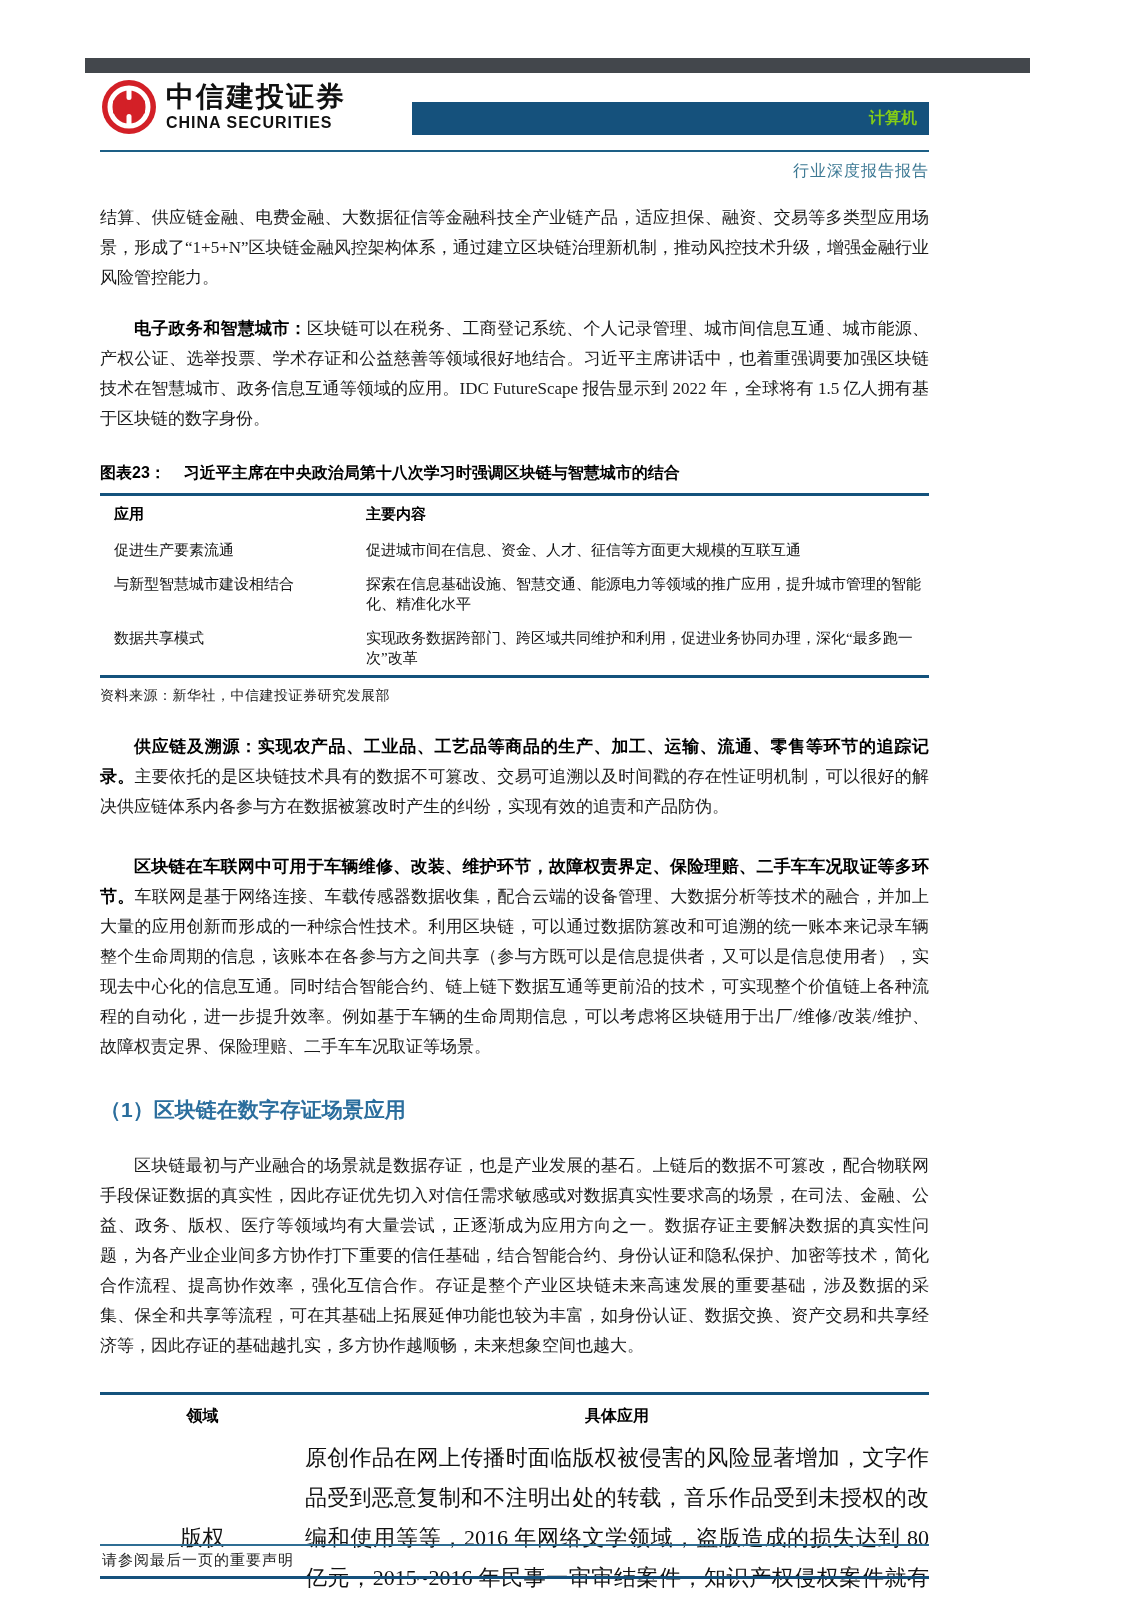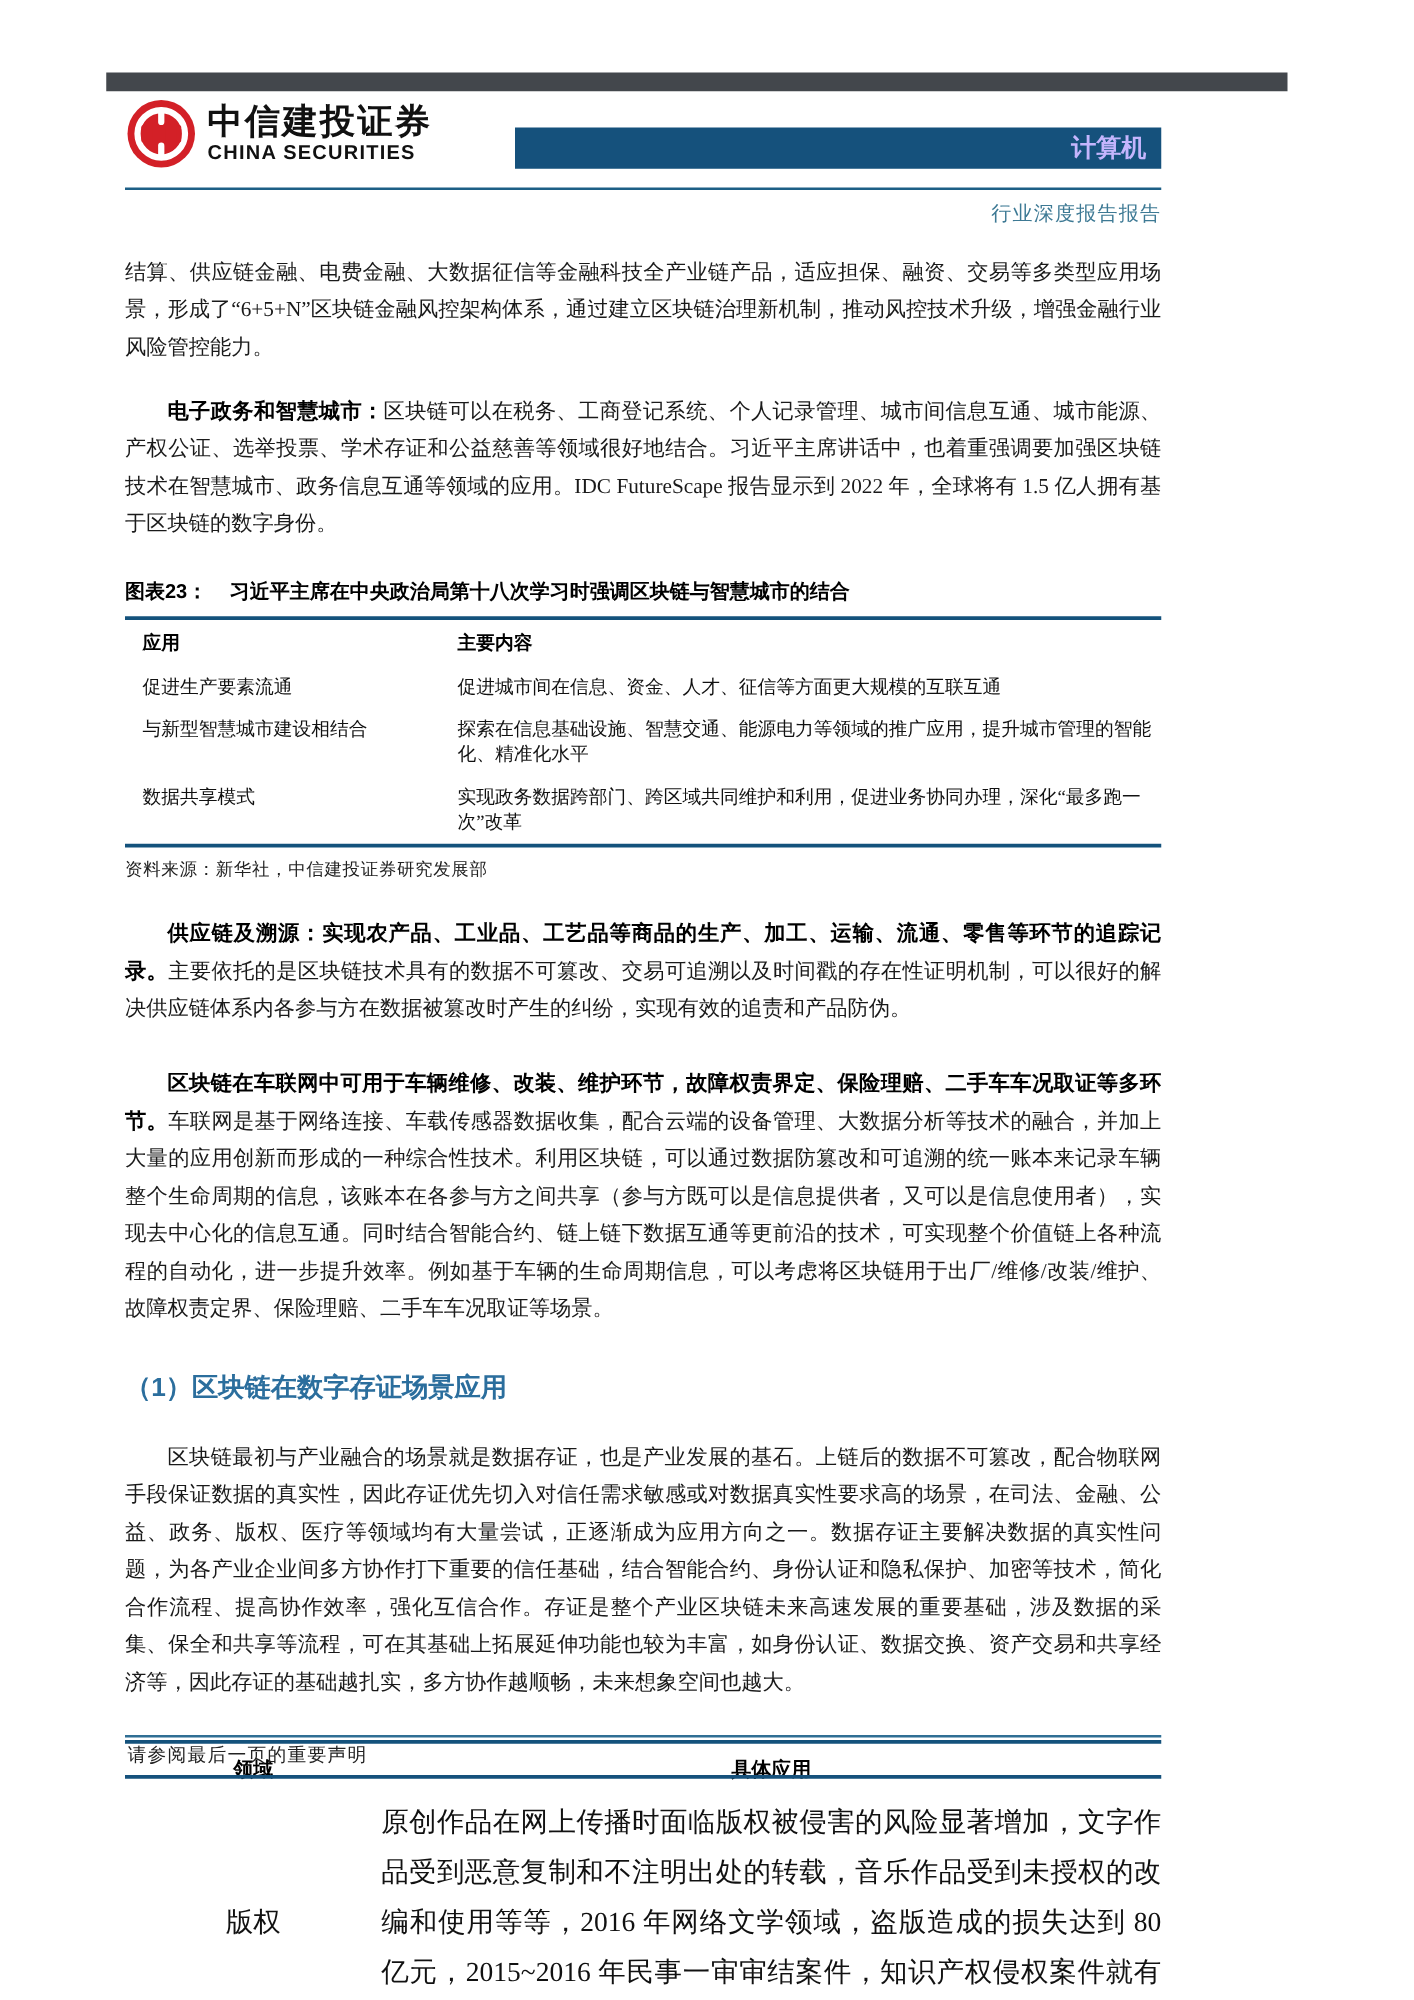--- a/index.html
+++ b/index.html
@@ -25,21 +25,21 @@
   .logo-text { margin-left:8px; font-family:"Liberation Sans","DejaVu Sans",sans-serif; }
   .logo-cn { font-size:28px; font-weight:700; color:#111; letter-spacing:2px; line-height:32px; }
   .logo-en { font-size:16px; font-weight:700; color:#111; letter-spacing:1px; line-height:20px; }
   .industry-bar {
     flex:1 1 auto; margin-left:66px;
     height:33px; background:#15517c;
     display:flex; align-items:center; justify-content:flex-end;
     padding-right:12px; margin-bottom:1px;
   }
   .industry-bar span {
-    color:#c4b5fd; font-size:20px; font-weight:700;
+    color:#84cc16; font-size:16px; font-weight:700;
     font-family:"Liberation Sans","DejaVu Sans",sans-serif;
   }
   .header-rule { margin-top:14px; height:2px; background:#1d5f86; }
   .report-type {
     margin-top:9px; text-align:right;
     font-size:16px; color:#3d7994; letter-spacing:1px;
   }
   
   main { margin-top:21px; }
   .para {
@@ -90,21 +90,21 @@
   }
   .tbl24 td {
     font-size:22px; color:#111;
     line-height:40px; vertical-align:middle;
     text-align:justify; text-justify:inter-ideograph;
     padding:2px 0;
   }
   .tbl24 td.domain-cell { text-align:center; }
   
   footer {
-    position:absolute; left:100px; right:101px; top:1388px;
+    position:absolute; left:100px; right:101px; top:1544px;
   }
   .footer-rule-thin { height:2px; background:#2f6e94; }
   .footer-text { font-size:15px; color:#222; padding:5px 0 6px 2px; letter-spacing:1px; }
   .footer-rule-thick { height:3px; background:#15517c; }
 </style>
 </head>
 <body>
 
 <div class="page">
 
@@ -131,21 +131,21 @@
       <div class="industry-bar">
         <span>计算机</span>
       </div>
     </div>
     <div class="header-rule"></div>
     <div class="report-type">行业深度报告报告</div>
   </header>
 
   <main>
 
-    <p class="para no-indent p1">结算、供应链金融、电费金融、大数据征信等金融科技全产业链产品，适应担保、融资、交易等多类型应用场景，形成了“6+5+N”区块链金融风控架构体系，通过建立区块链治理新机制，推动风控技术升级，增强金融行业风险管控能力。</p>
+    <p class="para no-indent p1">结算、供应链金融、电费金融、大数据征信等金融科技全产业链产品，适应担保、融资、交易等多类型应用场景，形成了“1+5+N”区块链金融风控架构体系，通过建立区块链治理新机制，推动风控技术升级，增强金融行业风险管控能力。</p>
 
     <p class="para p2"><span class="lead">电子政务和智慧城市：</span><span>区块链可以在税务、工商登记系统、个人记录管理、城市间信息互通、城市能源、产权公证、选举投票、学术存证和公益慈善等领域很好地结合。习近平主席讲话中，也着重强调要加强区块链技术在智慧城市、政务信息互通等领域的应用。IDC FutureScape 报告显示到 2022 年，全球将有 1.5 亿人拥有基于区块链的数字身份。</span></p>
 
     <section class="fig23">
       <div class="figure-title">
         <span class="fig-label">图表23：</span><span>习近平主席在中央政治局第十八次学习时强调区块链与智慧城市的结合</span>
       </div>
       <div class="rule-thick"></div>
       <table class="tbl23">
         <colgroup>

